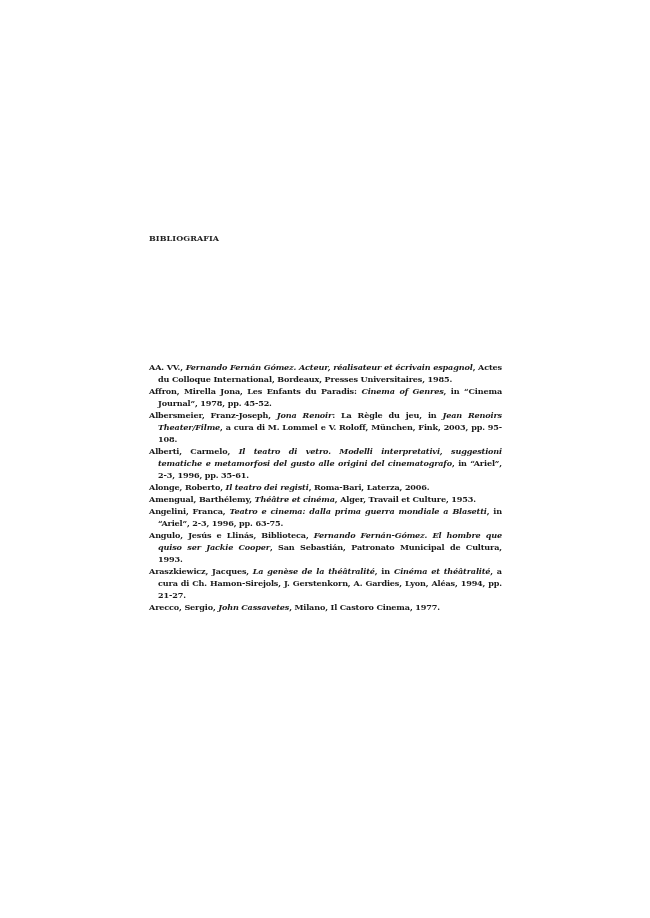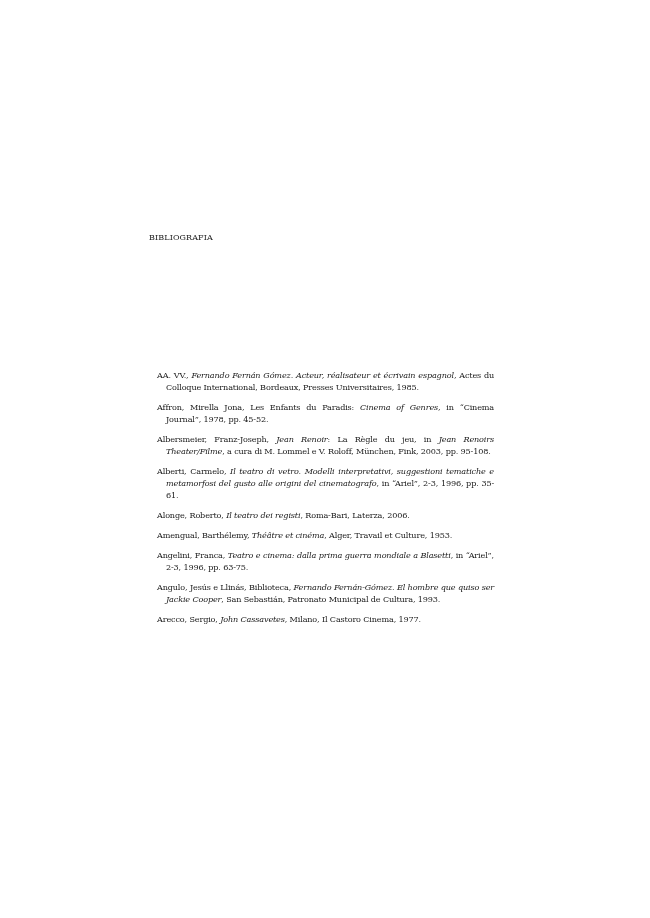--- a/index.html
+++ b/index.html
@@ -1,57 +1,58 @@
 <!DOCTYPE html>
 <html><head>
 <meta charset="utf-8">
 <style>
   html, body { margin: 0; padding: 0; background: #ffffff; }
   body { width: 650px; height: 918px; position: relative; overflow: hidden; }
-  .page { position: absolute; left: 0; top: 0; width: 650px; height: 892px; }
+  .page { position: absolute; left: 0; top: 0; width: 650px; height: 892px; font-weight: bold; }
   .running-head {
     position: absolute; left: 149px; top: 233px;
     font-family: "DejaVu Serif", serif; font-size: 8px; letter-spacing: 0.1px;
     color: #222; text-transform: uppercase;
   }
   .biblio {
     position: absolute; left: 149px; top: 361px; width: 353px;
     font-family: "DejaVu Serif", serif; font-size: 8.1px; line-height: 12px;
     color: #1a1a1a; letter-spacing: -0.15px;
   }
   .entry {
     padding-left: 9px; text-indent: -9px; text-align: justify;
-    margin: 8px; white-space: normal;
+    margin: 0; white-space: normal;
   }
   .entry i { font-style: italic; }
 </style>
 </head>
 <body>
 
 <div class="page">
   <div class="running-head">BIBLIOGRAFIA</div>
 
   <div class="biblio">
     <p class="entry"><span>AA. VV., </span><i>Fernando Fernán Gómez. Acteur, réalisateur et écrivain espagnol</i><span>, Actes du Colloque International, Bordeaux, Presses Universitaires, 1985.</span></p>
 
     <p class="entry"><span>Affron, Mirella Jona, </span><span>Les Enfants du Paradis: </span><i>Cinema of Genres</i><span>, in “Cinema Journal”, 1978, pp. 45-52.</span></p>
 
-    <p class="entry"><span>Albersmeier, Franz-Joseph, </span><i>Jean Renoir</i><span>: La Règle du jeu, in </span><i>Jean Renoirs Theater/Filme</i><span>, a cura di M. Lommel e V. Roloff, München, Fink, 2003, pp. 95-108.</span></p>
+    <p class="entry"><span>Albersmeier, Franz-Joseph, </span><i>Jona Renoir</i><span>: La Règle du jeu, in </span><i>Jean Renoirs Theater/Filme</i><span>, a cura di M. Lommel e V. Roloff, München, Fink, 2003, pp. 95-108.</span></p>
 
 
     <p class="entry"><span>Alberti, Carmelo, </span><i>Il teatro di vetro. Modelli interpretativi, suggestioni tematiche e metamorfosi del gusto alle origini del cinematografo</i><span>, in “Ariel”, 2-3, 1996, pp. 35-61.</span></p>
 
     <p class="entry"><span>Alonge, Roberto, </span><i>Il teatro dei registi</i><span>, Roma-Bari, Laterza, 2006.</span></p>
 
     <p class="entry"><span>Amengual, Barthélemy, </span><i>Théâtre et cinéma</i><span>, Alger, Travail et Culture, 1953.</span></p>
 
     <p class="entry"><span>Angelini, Franca, </span><i>Teatro e cinema: dalla prima guerra mondiale a Blasetti</i><span>, in “Ariel”, 2-3, 1996, pp. 63-75.</span></p>
 
     <p class="entry"><span>Angulo, Jesús e Llinás, Biblioteca, </span><i>Fernando Fernán-Gómez. El hombre que quiso ser Jackie Cooper</i><span>, San Sebastián, Patronato Municipal de Cultura, 1993.</span></p>
 
 
 
+    <p class="entry"><span>Araszkiewicz, Jacques, </span><i>La genèse de la théâtralité</i><span>, in </span><i>Cinéma et théâtralité</i><span>, a cura di Ch. Hamon-Sirejols, J. Gerstenkorn, A. Gardies, Lyon, Aléas, 1994, pp. 21-27.</span></p>
 
     <p class="entry"><span>Arecco, Sergio, </span><i>John Cassavetes</i><span>, Milano, Il Castoro Cinema, 1977.</span></p>
 
 
   </div>
 </div>
 
 </body></html>

